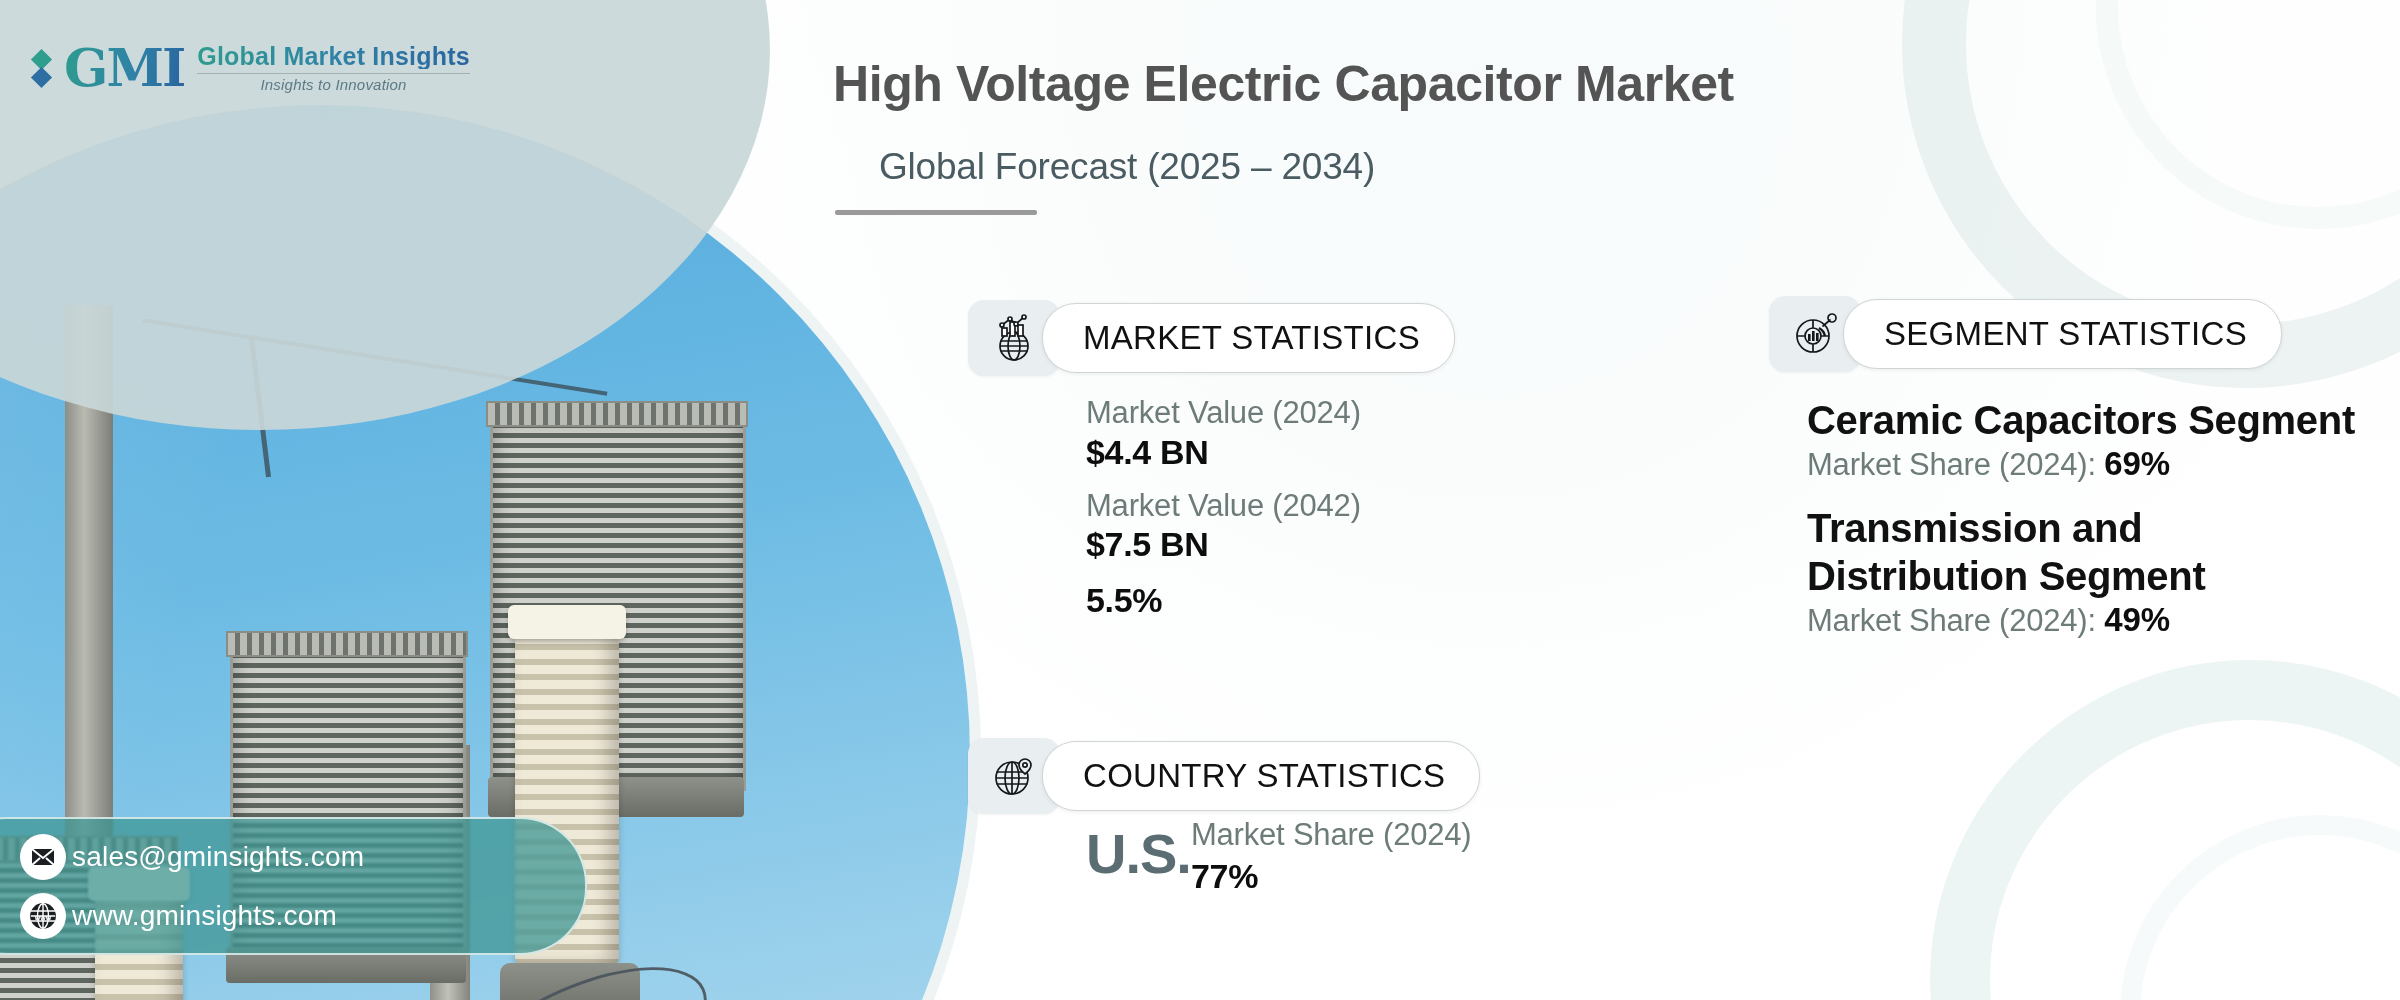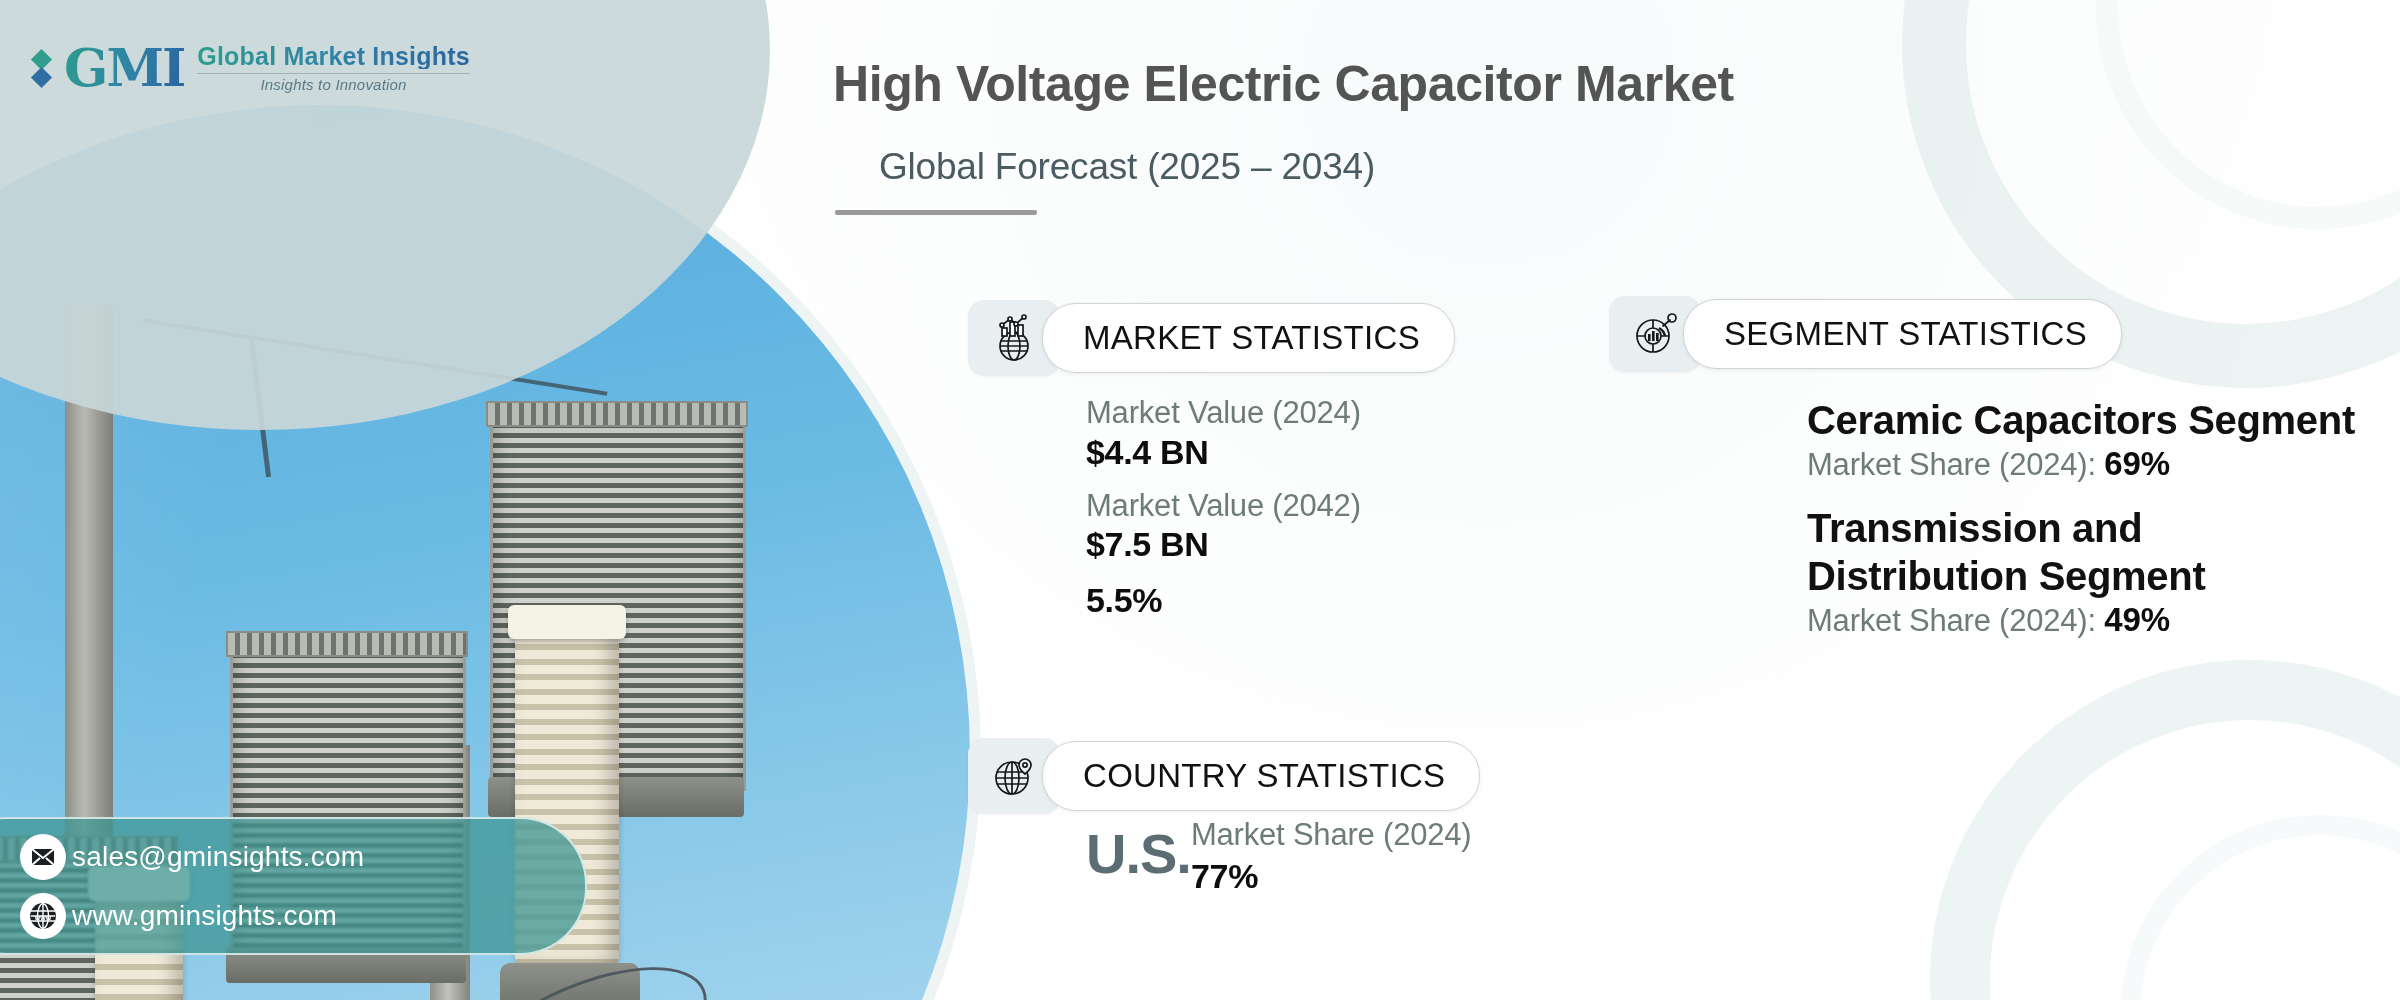--- a/index.html
+++ b/index.html
@@ -97,21 +97,21 @@
   .stat-head{position:absolute;z-index:8;display:flex;align-items:center;}
   .icon-box{width:92px;height:76px;border-radius:16px;background:#e9eef0;
       display:flex;align-items:center;justify-content:center;margin-right:-18px;
       box-shadow:0 1px 3px rgba(0,0,0,.05);}
   .pill{height:68px;border:1.5px solid #cfd4d6;border-radius:34px;background:#ffffff;
       display:flex;align-items:center;padding:0 34px 0 40px;
       box-shadow:0 1px 4px rgba(0,0,0,.07);justify-content:center;}
   .pill span{font-size:33px;color:#111;letter-spacing:.3px;white-space:nowrap;}
 
   .head-market{left:968px;top:300px;}
-  .head-segment{left:1609px;top:296px;}
+  .head-segment{left:1769px;top:296px;}
   .head-country{left:968px;top:738px;}
 
   
   .label{font-size:31px;color:#6d7b79;letter-spacing:-.2px;white-space:nowrap;}
   .value{font-size:34px;font-weight:700;color:#0d0d0d;letter-spacing:-.3px;white-space:nowrap;}
   .bold-head{font-size:40px;font-weight:700;color:#111;letter-spacing:-.3px;white-space:nowrap;}
 
   .market-body{position:absolute;left:1086px;top:395px;z-index:8;}
   .market-body .row{margin-bottom:16px;}
   .market-body .row .label{line-height:1.18;}

